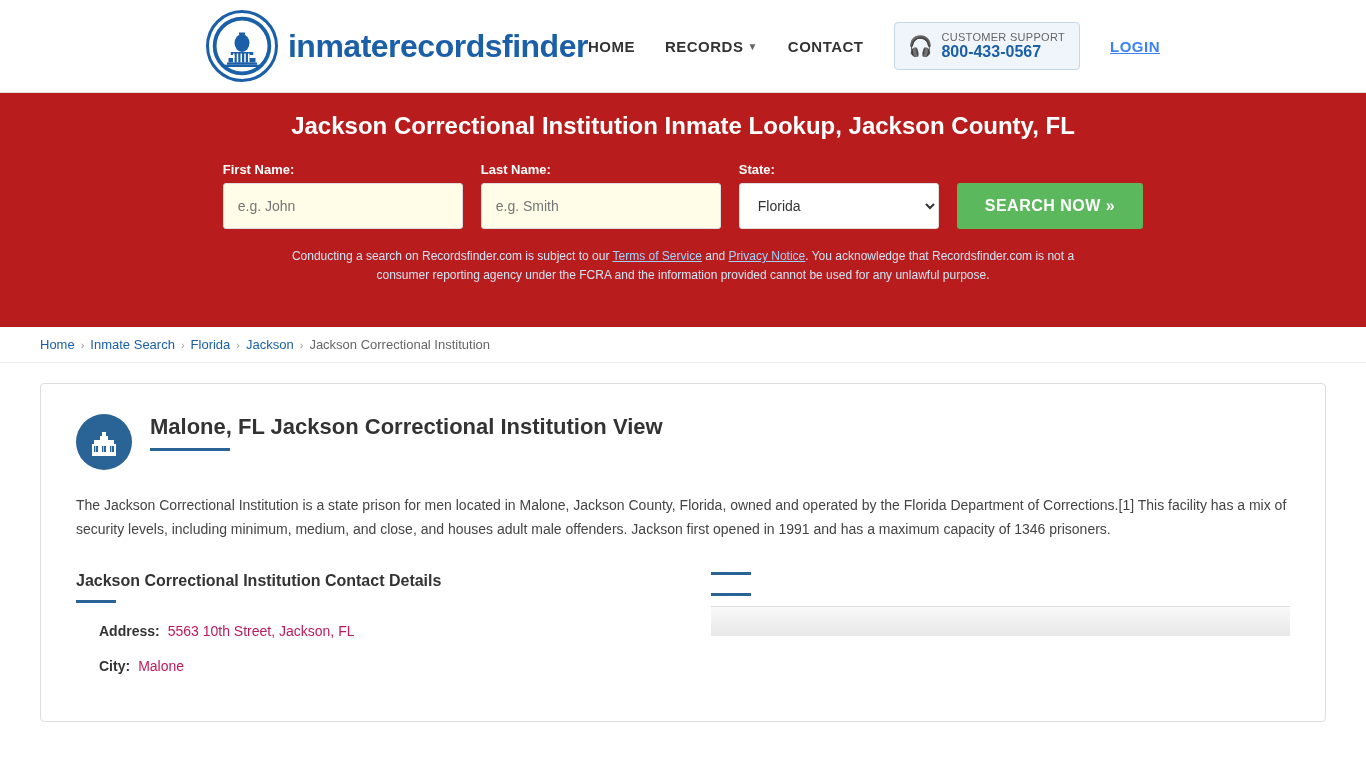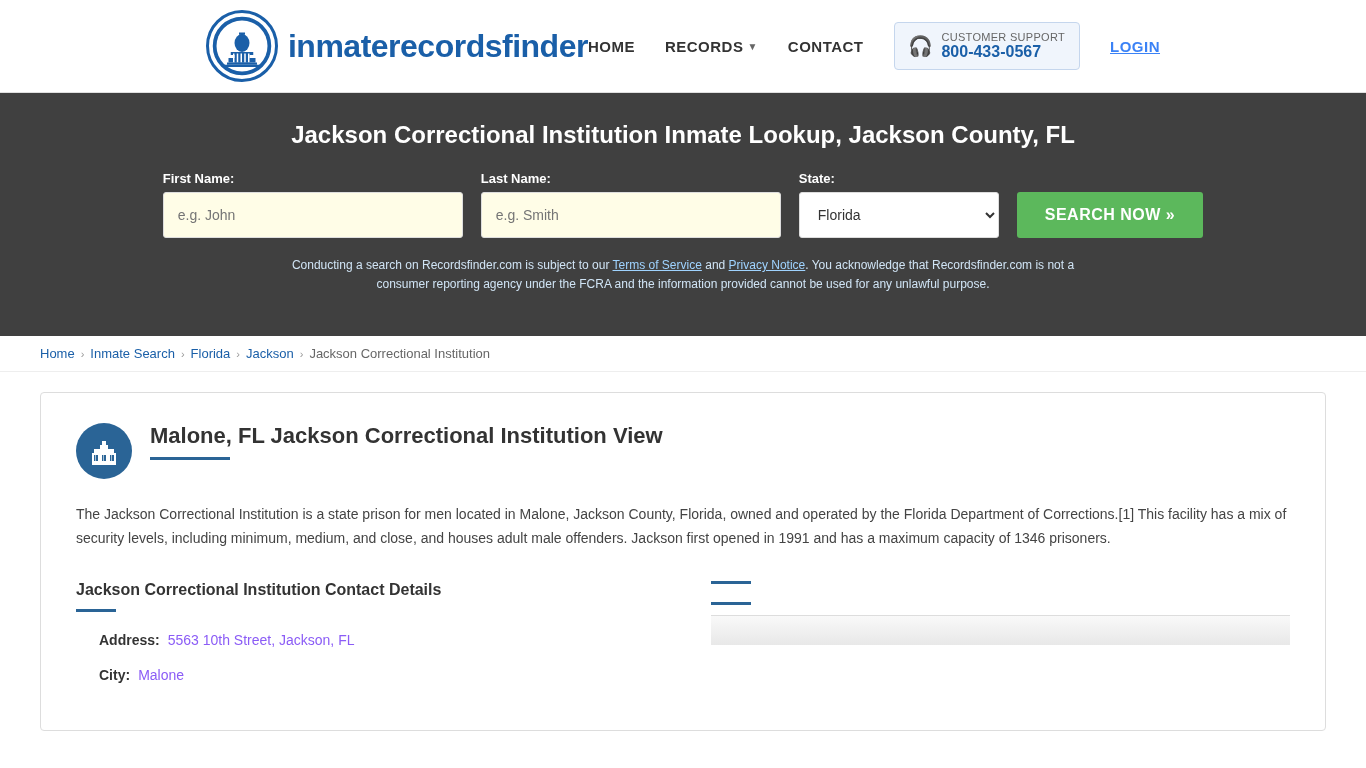--- a/index.html
+++ b/index.html
@@ -98,22 +98,22 @@
     .login-btn {
       font-size: 15px;
       font-weight: 700;
       color: #3b82f6;
       cursor: pointer;
       letter-spacing: 0.5px;
     }
 
     
     .search-banner {
-      background: #404040;
-      padding: 28px 40px 30px;
+      background: #b91c1c;
+      padding: 19px 40px 30px;
       text-align: center;
     }
     .search-banner h1 {
       font-size: 24px;
       font-weight: 700;
       color: #fff;
       margin-bottom: 22px;
     }
     .search-form {
       display: flex;
@@ -127,21 +127,21 @@
       flex-direction: column;
       align-items: flex-start;
       gap: 6px;
     }
     .form-label {
       font-size: 13px;
       font-weight: 600;
       color: #fff;
     }
     .form-input {
-      width: 300px;
+      width: 240px;
       height: 46px;
       padding: 0 14px;
       border: 1px solid #ddd;
       border-radius: 3px;
       background: #fffde7;
       font-size: 14px;
       color: #aaa;
     }
     .state-select {
       width: 200px;
@@ -277,21 +277,21 @@
       color: #444;
       line-height: 1.5;
     }
     .detail-label {
       font-weight: 700;
       color: #333;
       flex-shrink: 0;
       margin-left: 23px;
     }
     .detail-value {
-      color: #8b5cf6;
+      color: #be185d;
     }
     .right-col-underline {
       width: 40px;
       height: 3px;
       background: #2a6496;
       margin-bottom: 18px;
     }
     .visiting-title {
       font-size: 16px;
       font-weight: 700;

